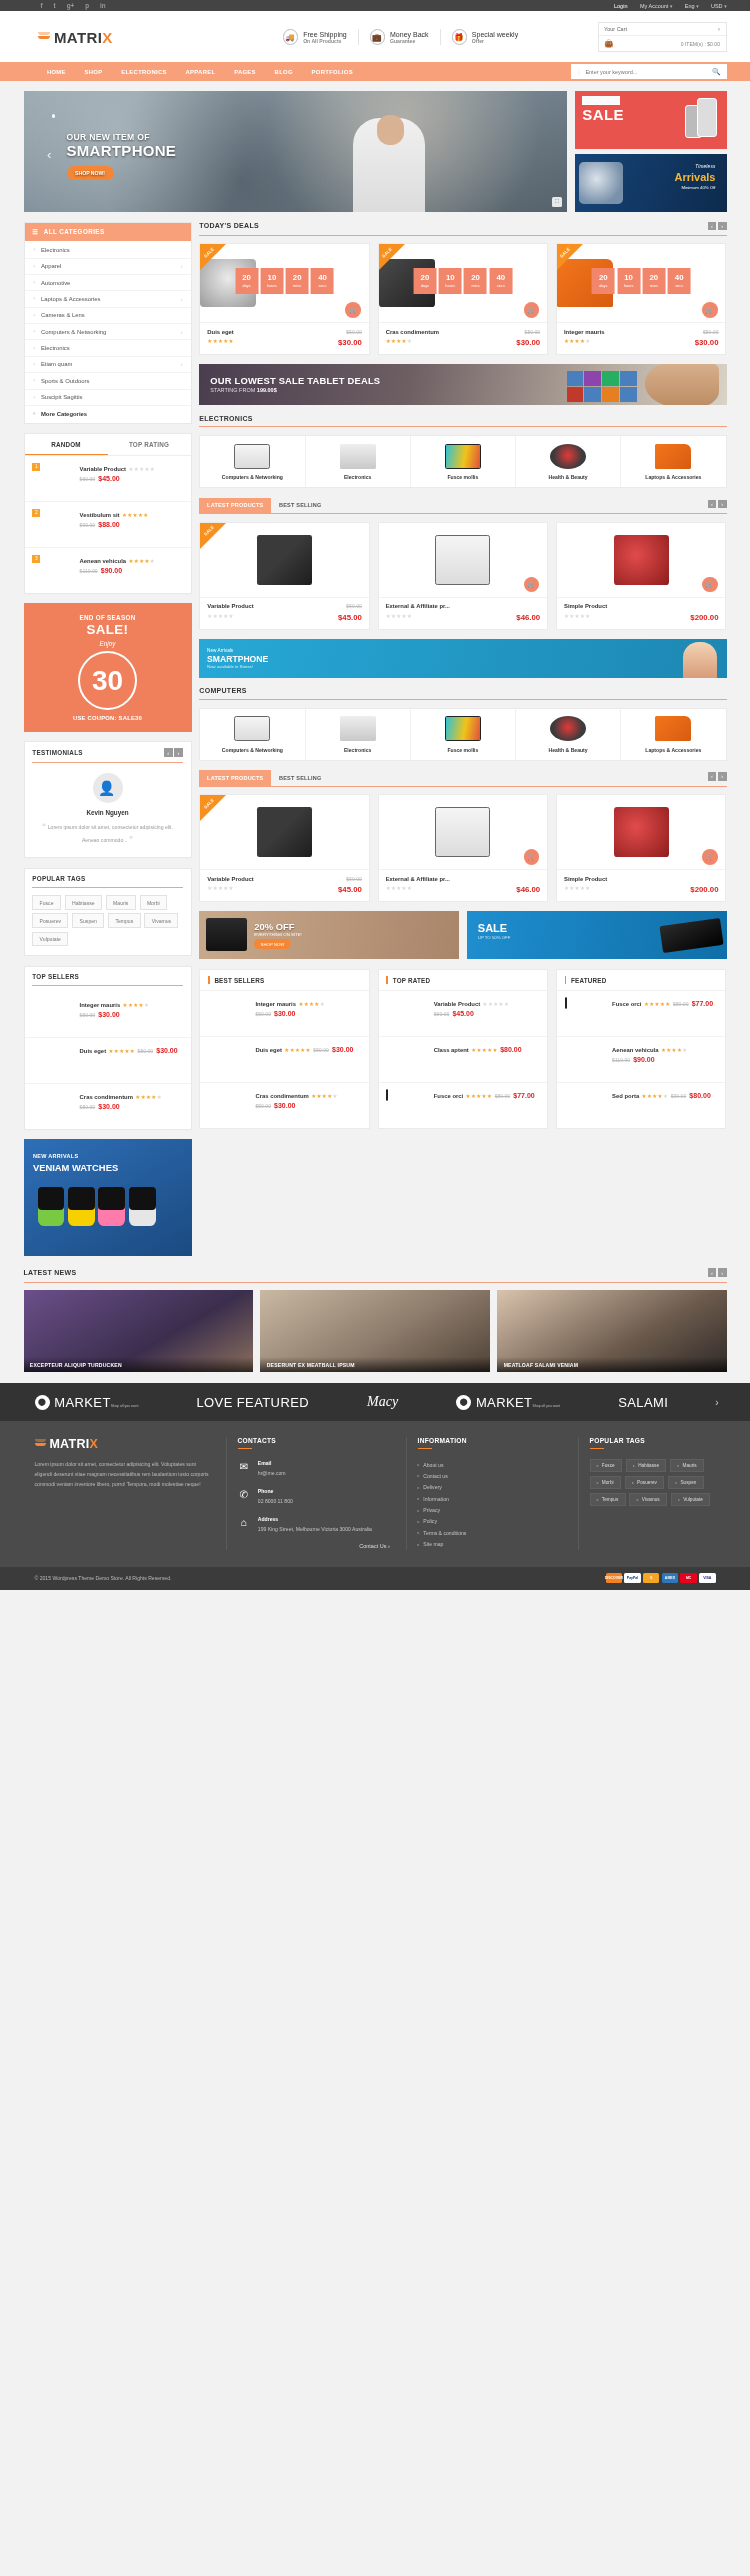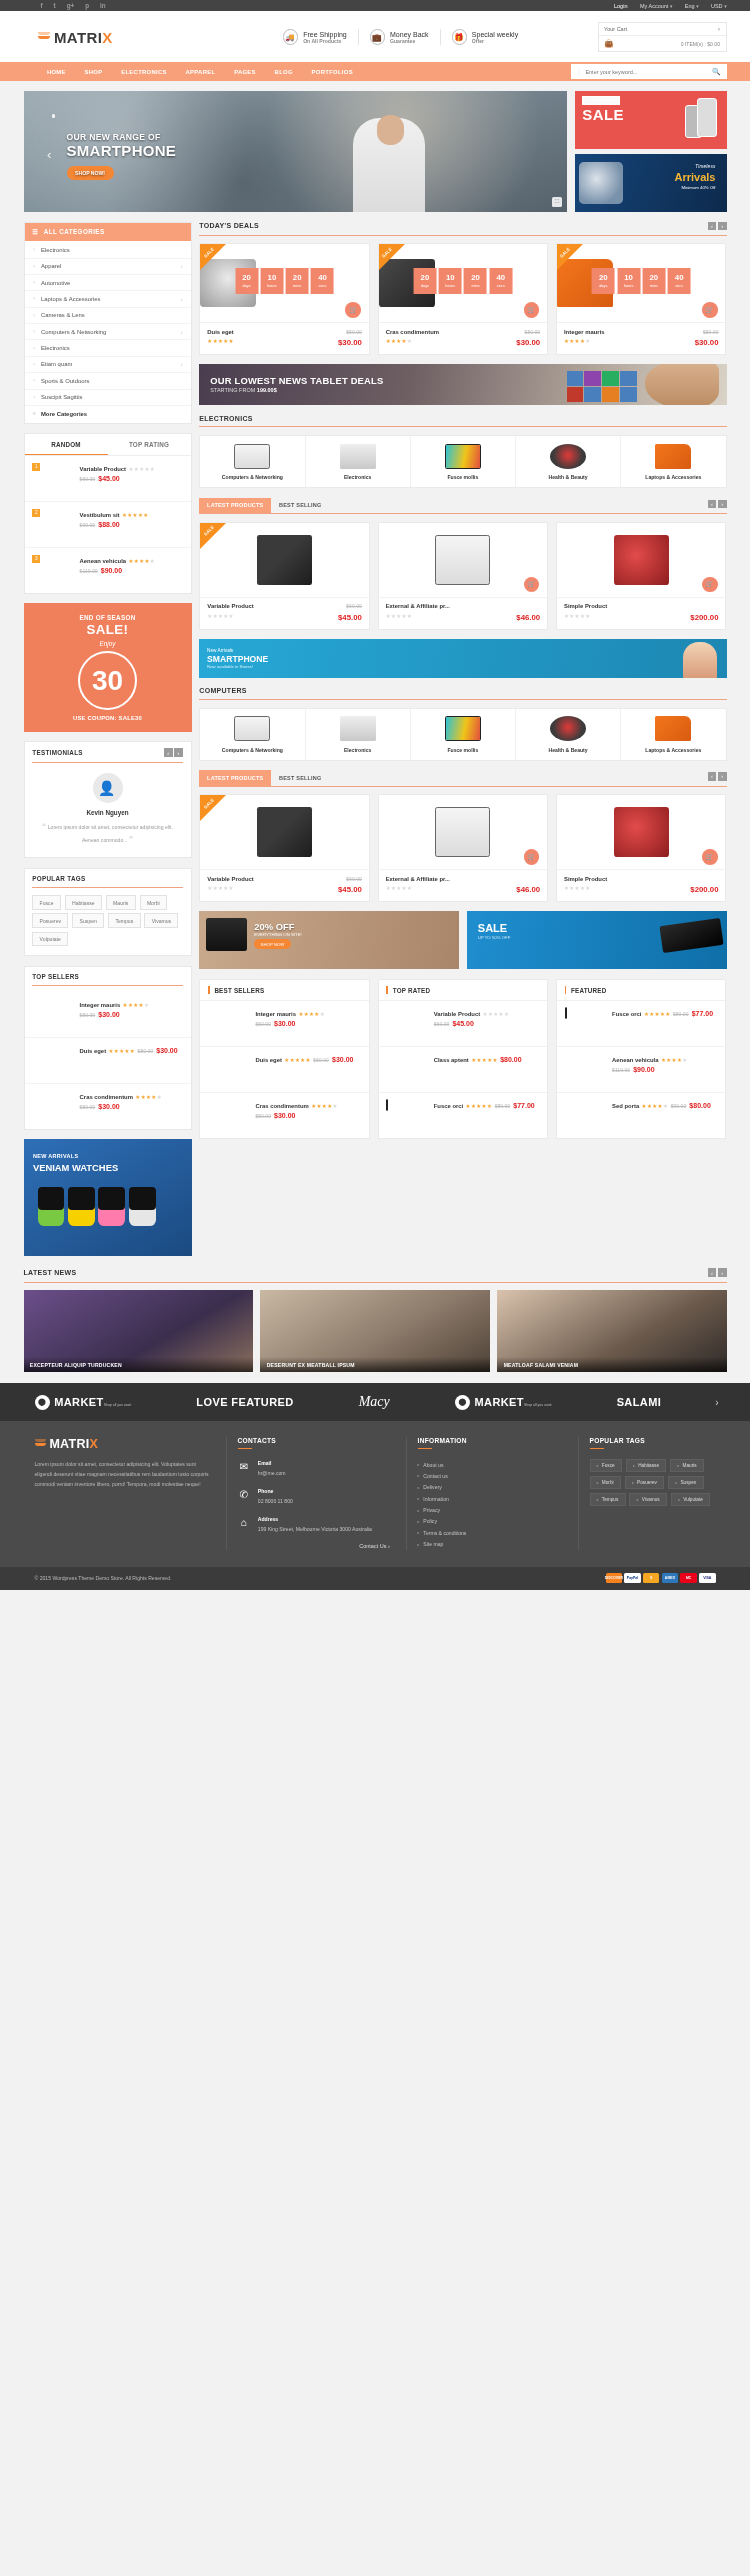--- a/index.html
+++ b/index.html
@@ -260,21 +260,21 @@
       background:linear-gradient(#f2d3b5,#d89c79); border-radius:15.6px 15.6px 0 0;}
   .b2.imac { background:#f3f3f3; border:0.8px solid #e6e6e6;}
   .b2.imac .t1 { position:absolute; left:23.4px; top:7.8px; color:#333; font-size:9.4px; font-weight:bold;}
   .b2.imac .t2 { position:absolute; left:23.4px; top:19px; color:#888; font-size:4.3px;}
   .b2.imac .btn { position:absolute; left:23.4px; top:26px; border:0.8px solid #27a8d6; color:#27a8d6;
       font-size:4.3px; padding:1.6px 5.5px; border-radius:6.3px;}
   .b2.imac .mon { position:absolute; right:15.6px; top:6.3px; width:36px; height:23.4px;
       background:linear-gradient(#5aa9d6,#2d6f9e); border:1.6px solid #ccc; border-radius:1.6px;}
 
   .banners3 { display:flex; gap:7.8px; margin-bottom:9.4px; }
-  .b3 { flex:1; height:58px; position:relative; overflow:hidden;}
+  .b3 { flex:1; height:48px; position:relative; overflow:hidden;}
   .b3.speaker { background:linear-gradient(100deg,#c9a98b,#a9856a); }
   .b3.speaker .sp { position:absolute; left:6.3px; top:6.3px; width:41px; height:33px;
       background:linear-gradient(#2b2b2b,#111); border-radius:2.3px;}
   .b3.speaker .o1 { position:absolute; left:55px; top:9.4px; color:#fff; font-size:9.4px;
       font-weight:bold; text-shadow:0 0.8px 1.6px rgba(0,0,0,.4);}
   .b3.speaker .o2 { position:absolute; left:55px; top:20.3px; color:#fff; font-size:4.3px;}
   .b3.speaker .o3 { position:absolute; left:55px; top:28px; background:#f58634; color:#fff;
       font-size:4.3px; padding:2.3px 6.3px; border-radius:6.3px;}
   .b3.blue { background:linear-gradient(100deg,#1f8ecf,#0f6fa8); }
   .b3.blue .s1 { position:absolute; left:11px; top:11px; color:#fff; font-size:11px; font-weight:bold;}
@@ -308,21 +308,21 @@
   .ncard .cap { position:absolute; left:0; right:0; bottom:0; padding:4.7px 6.3px;
       background:linear-gradient(transparent,rgba(0,0,0,.65)); color:#fff;
       font-size:5.1px; font-weight:bold; letter-spacing:0.2px;}
 
   
   .brands { background:#333; margin-top:11px; padding:11px 0; }
   .brands .wrap { display:flex; align-items:center; justify-content:space-between; }
   .brand { color:#fff; display:flex; align-items:center; gap:4.7px; padding:0 11px;}
   .brand .mk { width:15px; height:15px; border-radius:50%; background:#fff; color:#333;
       display:flex; align-items:center; justify-content:center; font-size:7px; font-weight:bold;}
-  .brand .b1 { font-size:11px; font-weight:bold; letter-spacing:0.4px; }
+  .brand .b1 { font-size:13px; font-weight:normal; letter-spacing:0.4px; }
   .brand .b2t { font-size:3.5px; color:#bbb; }
   .brand.script { font-family:"Liberation Serif", serif; font-size:14px; font-style:italic; }
   .brand-arrow { color:#ccc; font-size:10.2px; padding-right:7.8px;}
 
   
   .footer { background:#4b4b4b; color:#ccc; }
   .footer .wrap { display:flex; padding:15.6px 0 17px; }
   .fcol { padding:0 11px; border-right:0.8px solid #5a5a5a; }
   .fcol:last-child { border-right:none; }
   .fc1 { width:203px; }
@@ -447,21 +447,21 @@
 <div class="wrap content">
 
   <div class="slider-row">
     <div class="hero">
       <div class="hero-bg"></div>
       <div class="hero-person"></div>
       <div class="hero-head"></div>
       <div class="hero-dot"></div>
       <div class="hero-arrow">‹</div>
       <div class="hero-txt">
-        <div class="l1">OUR NEW RANGE OF</div>
+        <div class="l1">OUR NEW ITEM OF</div>
         <div class="l2">SMARTPHONE</div>
         <div class="hero-btn">SHOP NOW!</div>
       </div>
       <div class="hero-expand">⛶</div>
     </div>
     <div class="promos">
       <div class="promo sale">
         <div class="tag">CLEARANCE</div>
         <div class="big">SALE</div>
         <div class="ph2"></div>
@@ -799,21 +799,21 @@
               </div>
             <div class="card-row" style="margin-top:3.1px">
                 <span class="stars">★★★★<span class="off">★</span></span>
                 <span style="font-size:7.8px;color:#e02020;font-weight:bold">$30.00</span>
               </div>
           </div>
         </div>
       </div>
 
       <div class="banner-tablet">
-        <div class="bt1">OUR LOWEST NEWS TABLET DEALS</div>
+        <div class="bt1">OUR LOWEST SALE TABLET DEALS</div>
         <div class="bt2"><span>STARTING FROM </span><b>199.00$</b></div>
         <div class="tiles">
             <i></i>
             <i></i>
             <i></i>
             <i></i>
             <i></i>
             <i></i>
             <i></i>
             <i></i>

